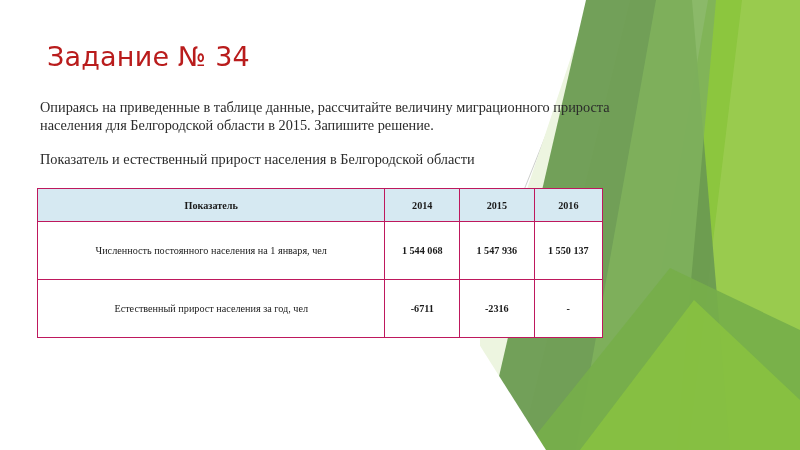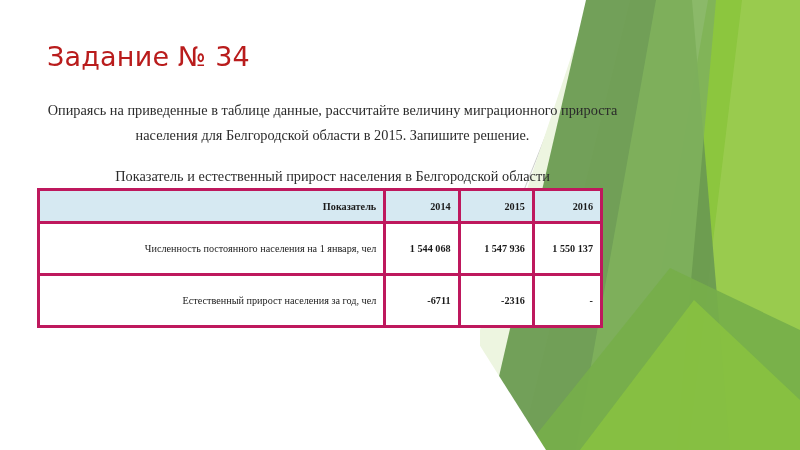--- a/index.html
+++ b/index.html
@@ -48,57 +48,57 @@
   
   #body-block {
     position: absolute;
     left: 40px;
     top: 98px;
     width: 585px;
   }
   .para {
     font-family: "Liberation Serif", "DejaVu Serif", serif;
     font-size: 14.3px;
-    line-height: 25px;
+    line-height: 18px;
     color: #2b2b2b;
-    text-align: center;
+    text-align: left;
   }
   #para-intro { margin-bottom: 16px; }
 
   
   #data-table-wrap {
     position: absolute;
     left: 37px;
     top: 188px;
     width: 566px;
   }
   table#data-table {
     width: 100%;
     border-collapse: collapse;
     table-layout: fixed;
     font-family: "Liberation Serif", "DejaVu Serif", serif;
     border: 1px solid #4a4a4a;
   }
   table#data-table td, table#data-table th {
-    border: 3px solid #be185d;
-    text-align: right;
+    border: 1px solid #be185d;
+    text-align: center;
     vertical-align: middle;
     font-size: 10.2px;
     color: #1a1a1a;
     padding: 0 7px;
   }
   thead th {
     background: #D6E9F2;
     height: 33px;
     font-weight: bold;
     font-size: 10.6px;
   }
   thead th.year-col { font-size: 11.2px; }
 
-  tbody tr { height: 52px; margin-top: 35px; }
+  tbody tr { height: 58px; margin-top: 35px; }
   tbody tr.band-white { background: #ffffff; }
   tbody tr.band-gray  { background: #F7F7F7; }
 
   td.num-cell, th.year-col { font-weight: bold; }
   td.label-cell { font-weight: normal; }
 
   col.c-label { width: 61.5%; }
   col.c-y1    { width: 13.2%; }
   col.c-y2    { width: 13.2%; }
   col.c-y3    { width: 12.1%; }

